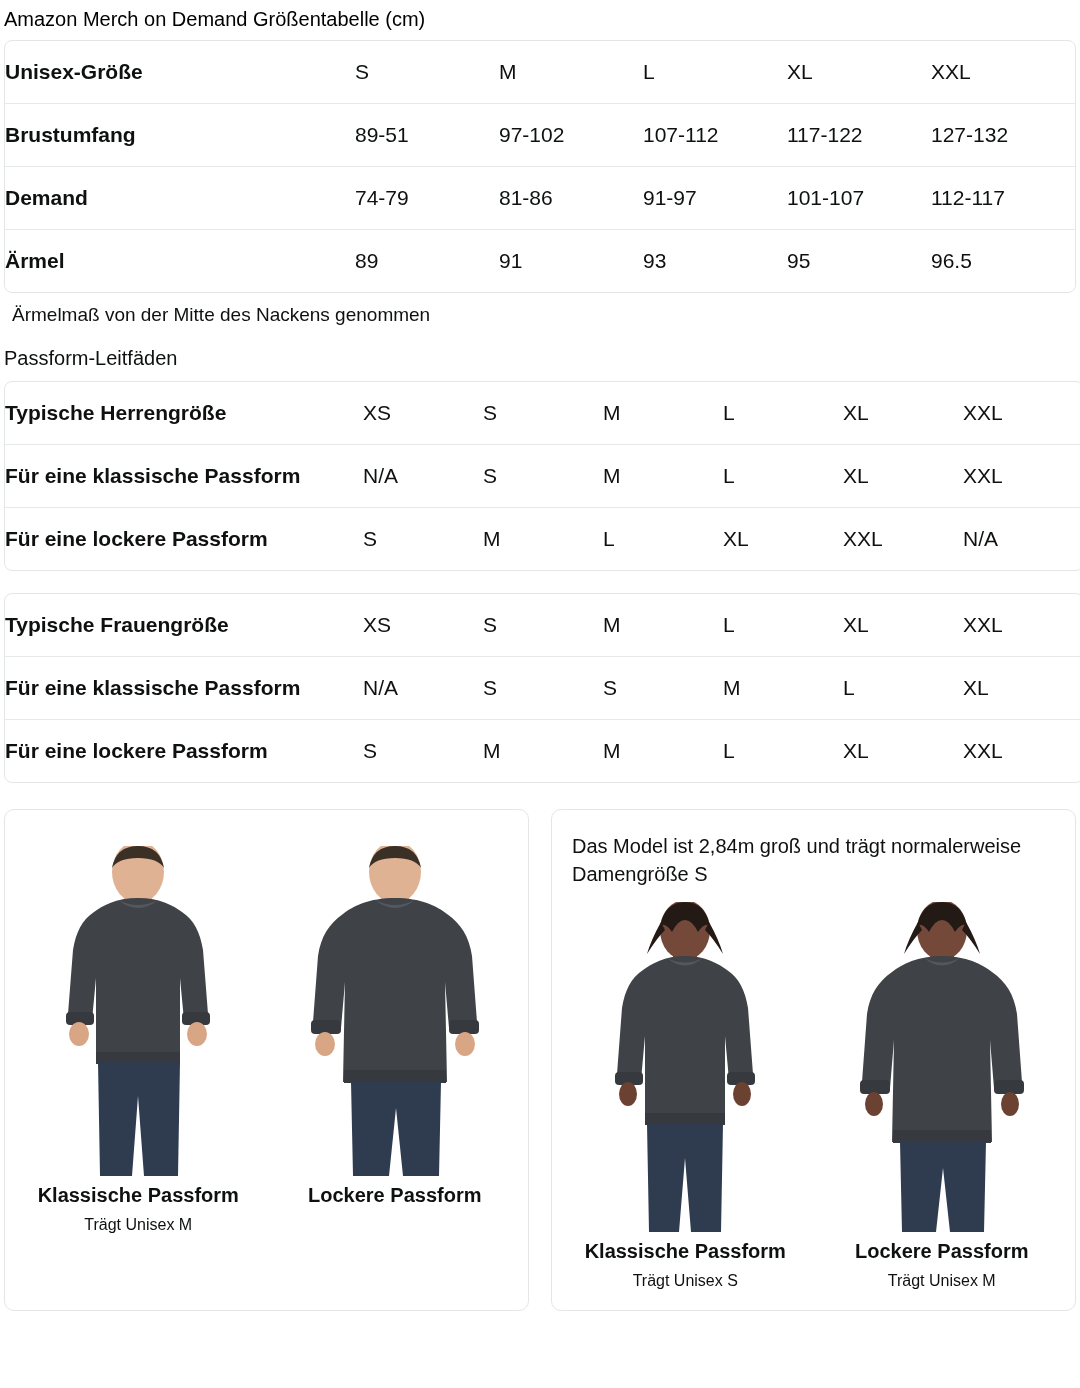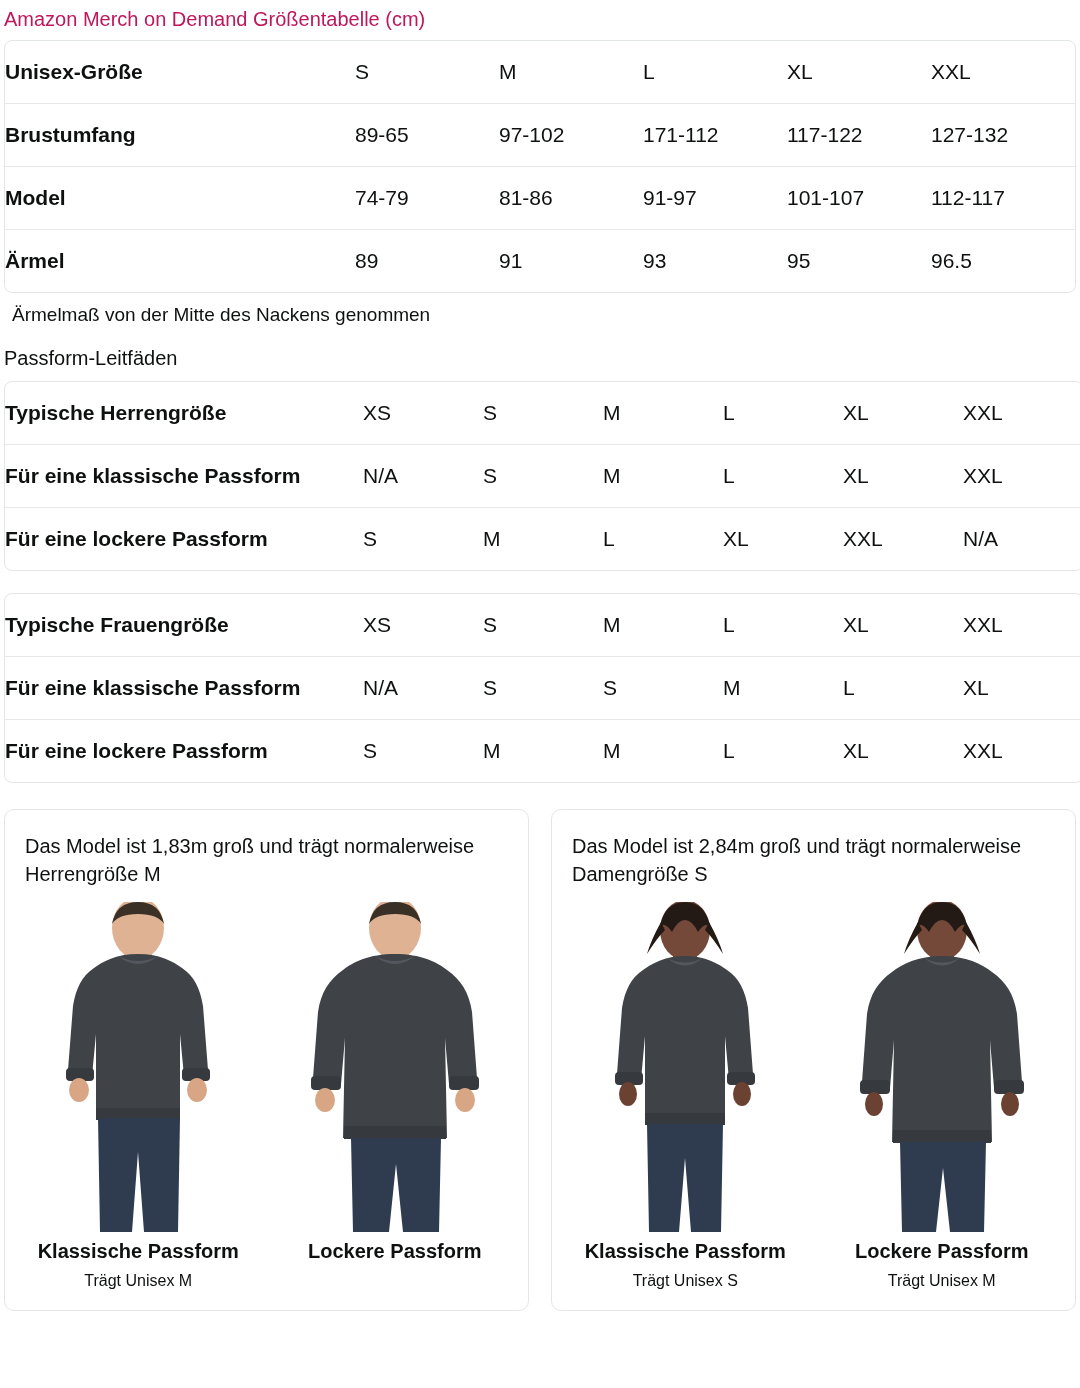--- a/index.html
+++ b/index.html
@@ -17,21 +17,21 @@
   .page {
     width: 1080px;
     height: 1388px;
     position: relative;
     box-sizing: border-box;
     padding: 0;
   }
   .caption {
     font-size: 20px;
     line-height: 26px;
-    color: #be185d;
+    color: #000000;
     padding: 6px 0 8px 4px;
     font-weight: 400;
   }
   .note {
     font-size: 19px;
     line-height: 24px;
     color: #0f1111;
     padding: 10px 0 6px 12px;
   }
   .section-head {
@@ -137,28 +137,28 @@
         <tr>
       <td class="rowhead">Unisex-Größe</td>
       <td class="val">S</td>
       <td class="val">M</td>
       <td class="val">L</td>
       <td class="val">XL</td>
       <td class="val">XXL</td>
     </tr>
     <tr>
       <td class="rowhead">Brustumfang</td>
-      <td class="val">89-65</td>
+      <td class="val">89-51</td>
       <td class="val">97-102</td>
-      <td class="val">171-112</td>
+      <td class="val">107-112</td>
       <td class="val">117-122</td>
       <td class="val">127-132</td>
     </tr>
     <tr>
-      <td class="rowhead">Model</td>
+      <td class="rowhead">Demand</td>
       <td class="val">74-79</td>
       <td class="val">81-86</td>
       <td class="val">91-97</td>
       <td class="val">101-107</td>
       <td class="val">112-117</td>
     </tr>
     <tr>
       <td class="rowhead">Ärmel</td>
       <td class="val">89</td>
       <td class="val">91</td>
@@ -235,21 +235,20 @@
       <td class="val">L</td>
       <td class="val">XL</td>
       <td class="val">XXL</td>
     </tr>
   </tbody>
     </table>
 
   <div class="models">
 
     <div class="model-card">
-      <div class="desc">Das Model ist 1,83m groß und trägt normalerweise Herrengröße M</div>
       <div class="figs">
 
         <div class="fig">
           <div class="art">
             <svg class="person" width="200" height="330" viewBox="0 0 200 330" aria-hidden="true">
 
               <rect x="86" y="40" width="28" height="26" fill="#d8a684"></rect>
 
               <ellipse cx="100" cy="26" rx="26" ry="31" fill="#e0b294"></ellipse>
               <path d="M74 22 q4 -22 26 -22 q22 0 26 22 q-6 -10 -26 -10 q-20 0 -26 10z" fill="#3a3026"></path>

